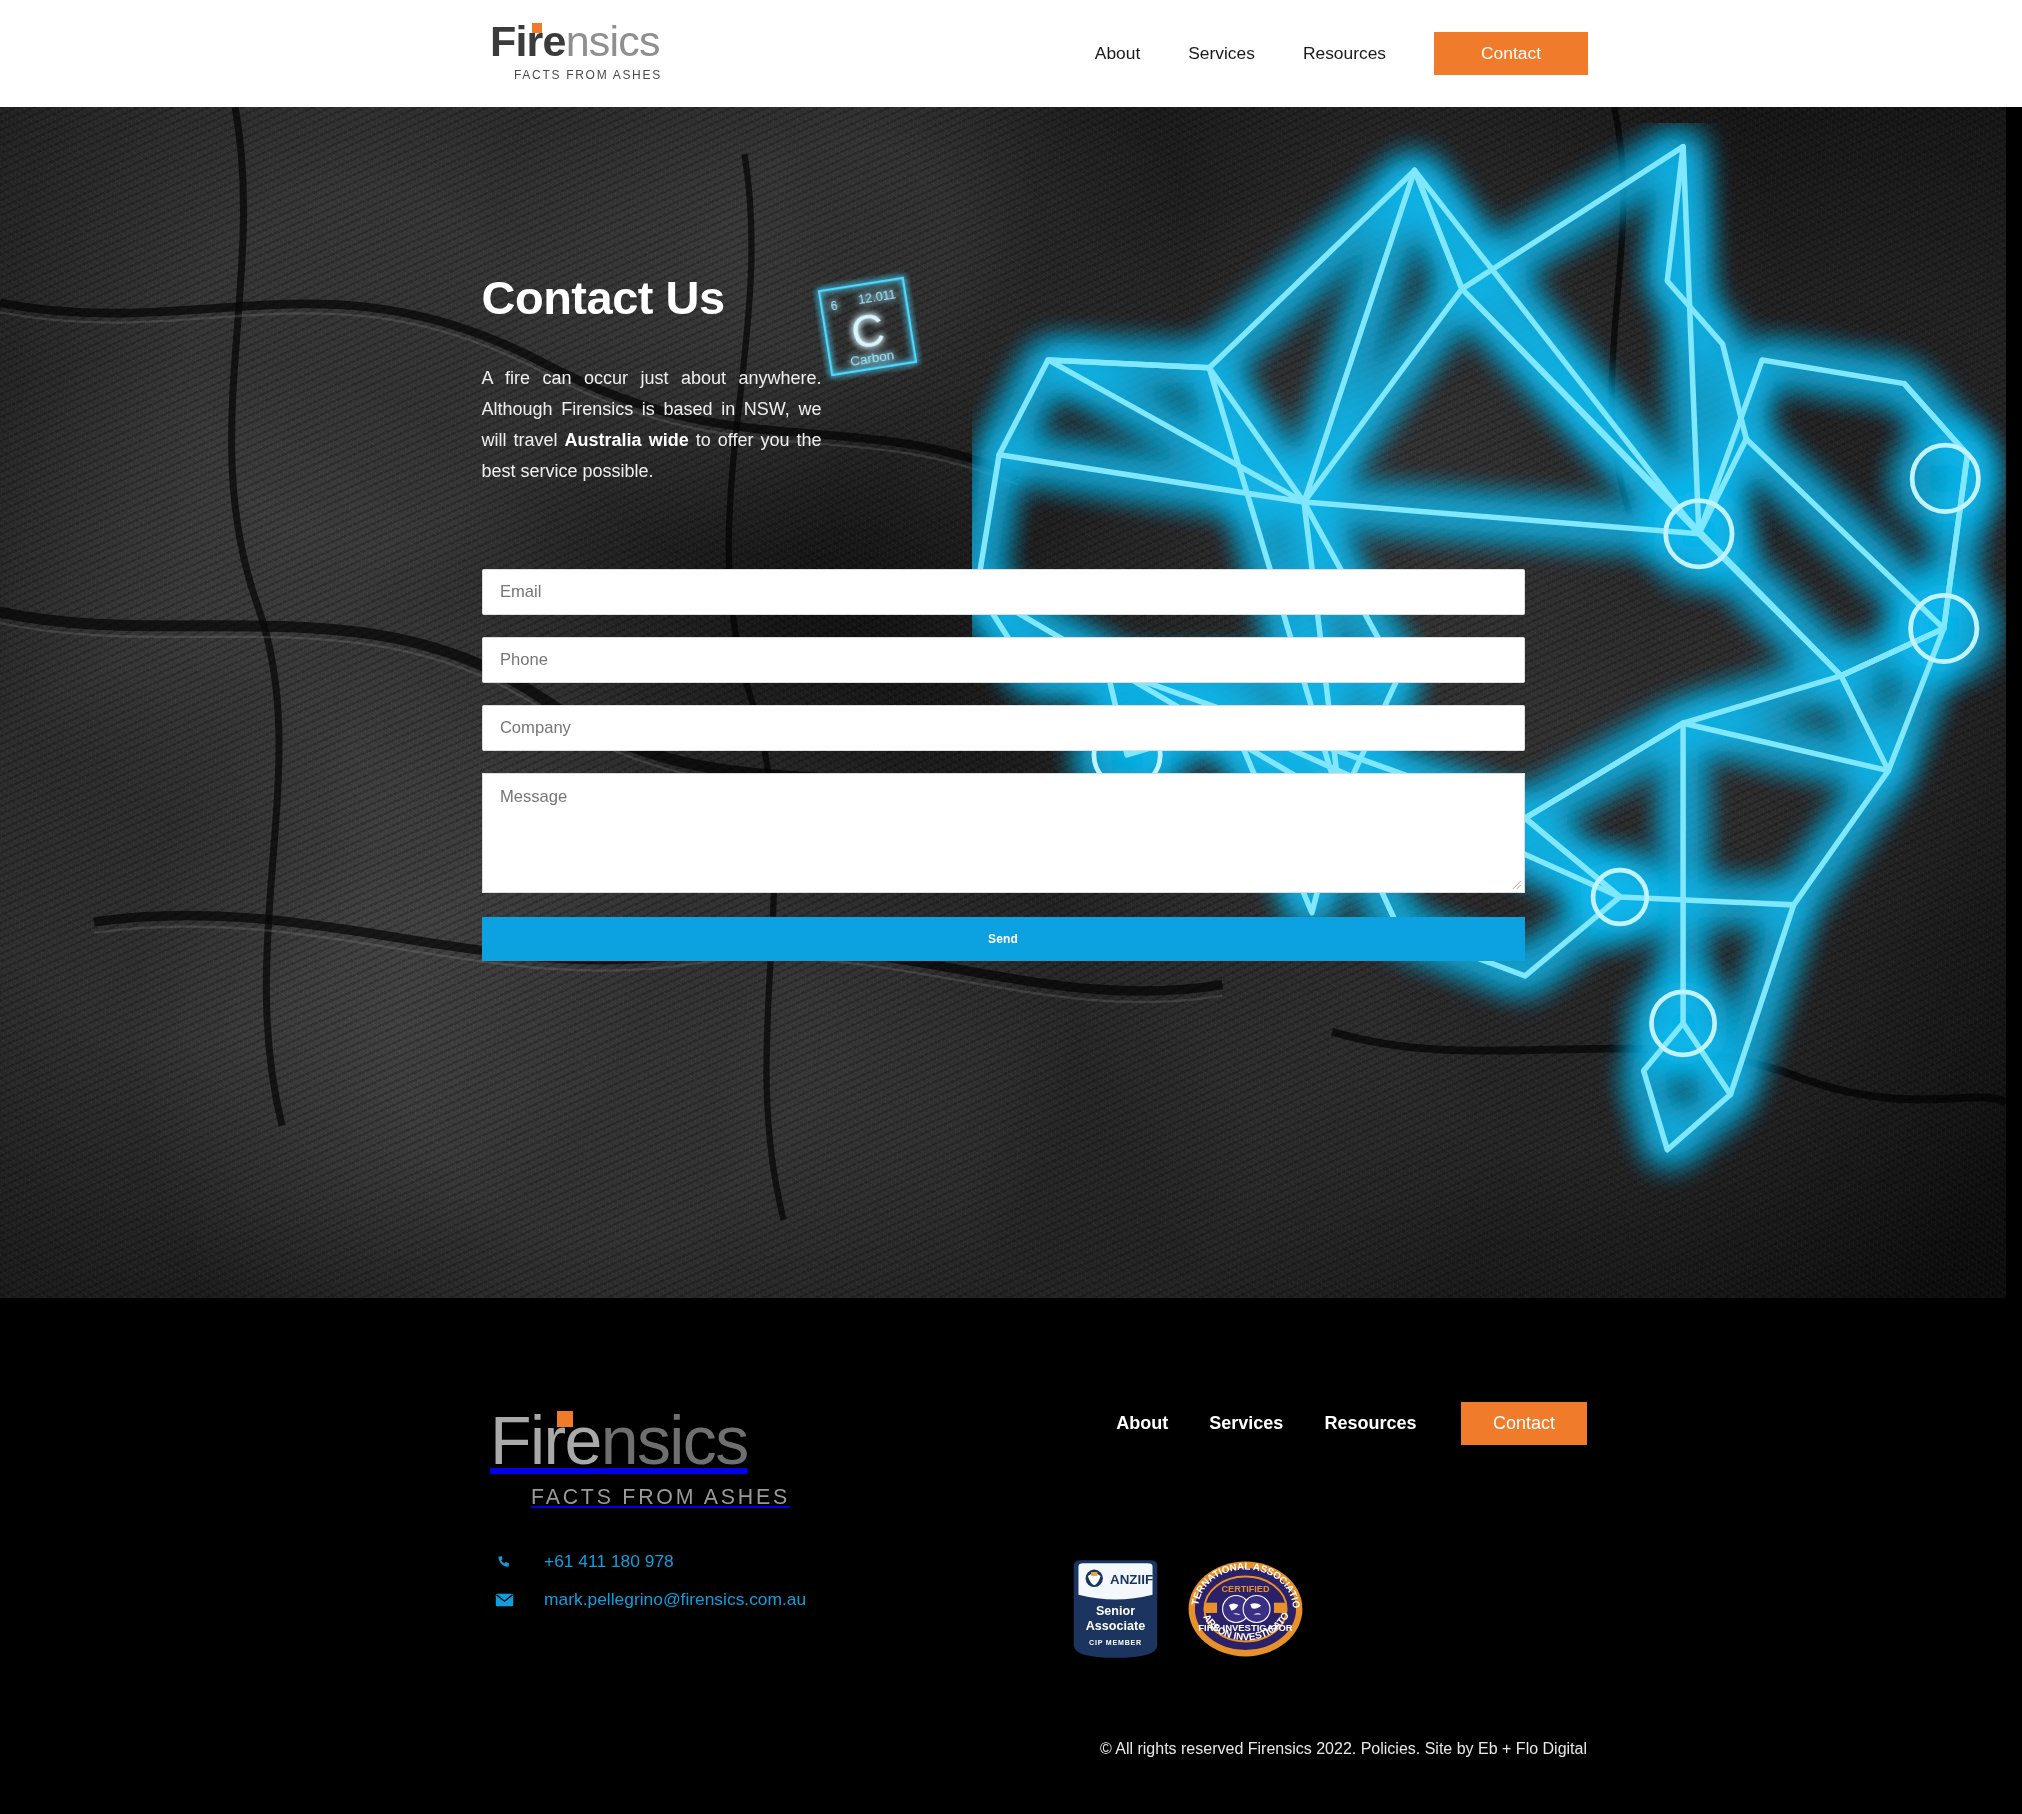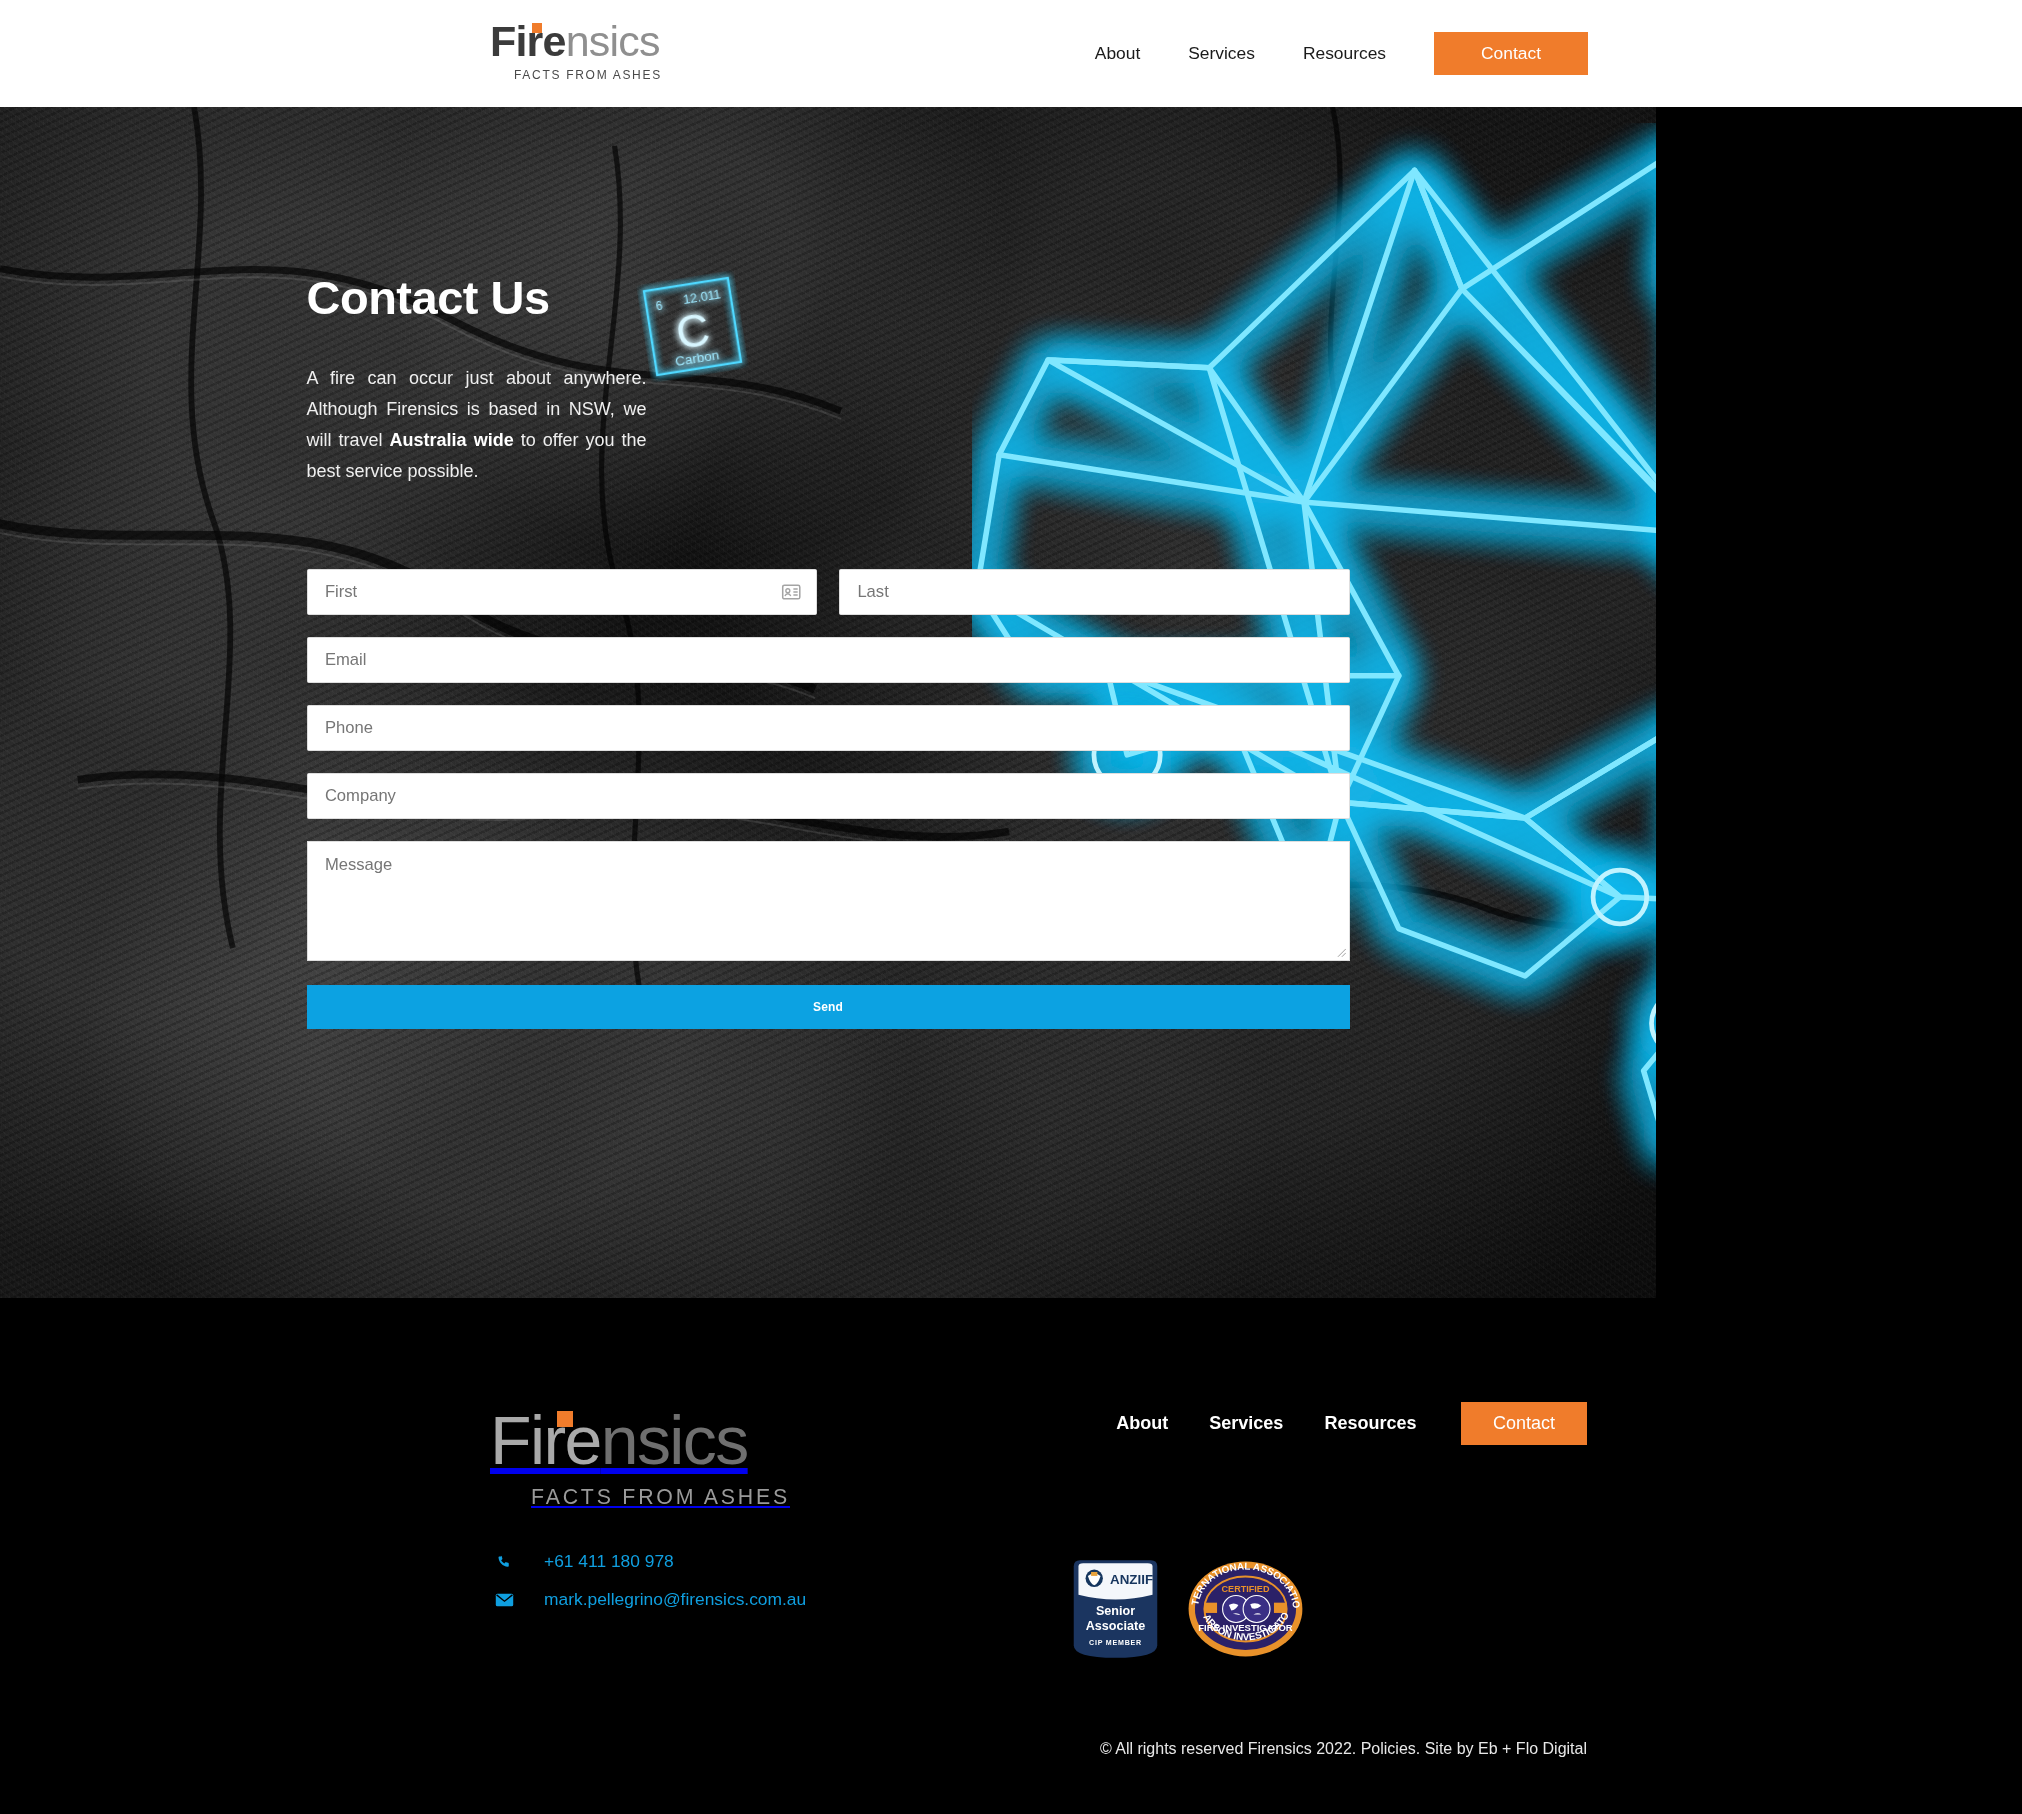--- a/index.html
+++ b/index.html
@@ -44,21 +44,21 @@
     font-size:17.4px;color:#1a1a1a;text-decoration:none;
     padding:0 24px;line-height:107px;white-space:nowrap;
   }
   .nav a.cta{
     background:#f07c2b;color:#ffffff;line-height:1;
     padding:12.6px 47px;margin-left:24px;font-size:17.4px;
   }
 
   
   .hero{
-    position:absolute;top:107px;left:0;width:1656px;height:1191px;
+    position:absolute;top:107px;left:0;width:2006px;height:1191px;
     overflow:hidden;background:#141414;
   }
   .hero-bg{
     position:absolute;inset:0;
     background:
       radial-gradient(circle at 18% 22%, rgba(120,120,120,.30) 0 9%, transparent 26%),
       radial-gradient(circle at 42% 12%, rgba(150,150,150,.22) 0 7%, transparent 22%),
       radial-gradient(circle at 63% 40%, rgba(110,110,110,.18) 0 11%, transparent 27%),
       radial-gradient(circle at 9% 62%, rgba(140,140,140,.22) 0 10%, transparent 25%),
       radial-gradient(circle at 30% 78%, rgba(125,125,125,.26) 0 12%, transparent 28%),
@@ -303,34 +303,20 @@
           <rect x="9" y="9" width="107" height="107" stroke="#4fd8ff" stroke-width="3"></rect>
           <text x="21" y="36" fill="#9fe9ff" font-family="Liberation Sans, sans-serif" font-size="15">6</text>
           <text x="104" y="33" fill="#9fe9ff" font-family="Liberation Sans, sans-serif" font-size="16" text-anchor="end">12.011</text>
           <text x="62" y="88" fill="#d8f6ff" font-family="Liberation Sans, sans-serif" font-size="58" text-anchor="middle">C</text>
           <text x="62" y="108" fill="#9fe9ff" font-family="Liberation Sans, sans-serif" font-size="17" text-anchor="middle">Carbon</text>
         </g>
       </svg>
 
       <form class="form">
 
-        <div class="row">
-          <div class="field">
-            <span class="ph">First</span>
-            <svg class="autofill-ico" viewBox="0 0 24 24">
-              <rect x="2" y="4" width="20" height="16" rx="2" fill="none" stroke="#6d6d6d" stroke-width="1.8"></rect>
-              <circle cx="8" cy="10.5" r="2.3" fill="none" stroke="#6d6d6d" stroke-width="1.6"></circle>
-              <path d="M4.6,16.6c.7-1.8,2-2.6,3.4-2.6s2.7.8,3.4,2.6" fill="none" stroke="#6d6d6d" stroke-width="1.6"></path>
-              <path d="M14.5,8.5h5M14.5,12h5M14.5,15.5h5" stroke="#6d6d6d" stroke-width="1.6"></path>
-            </svg>
-          </div>
-          <div class="field">
-            <span class="ph">Last</span>
-          </div>
-        </div>
 
         <div class="row">
           <div class="field full">
             <span class="ph">Email</span>
           </div>
         </div>
 
         <div class="row">
           <div class="field full">
             <span class="ph">Phone</span>

